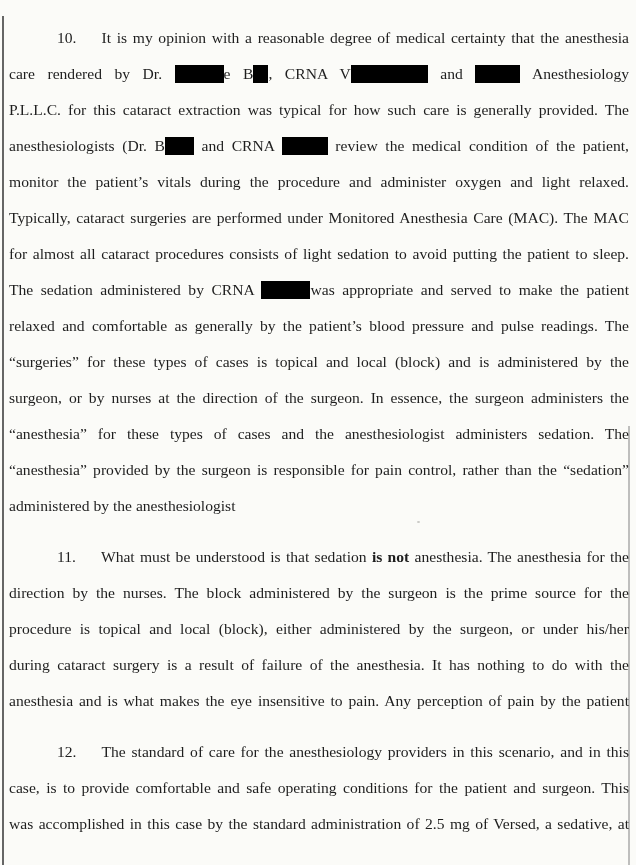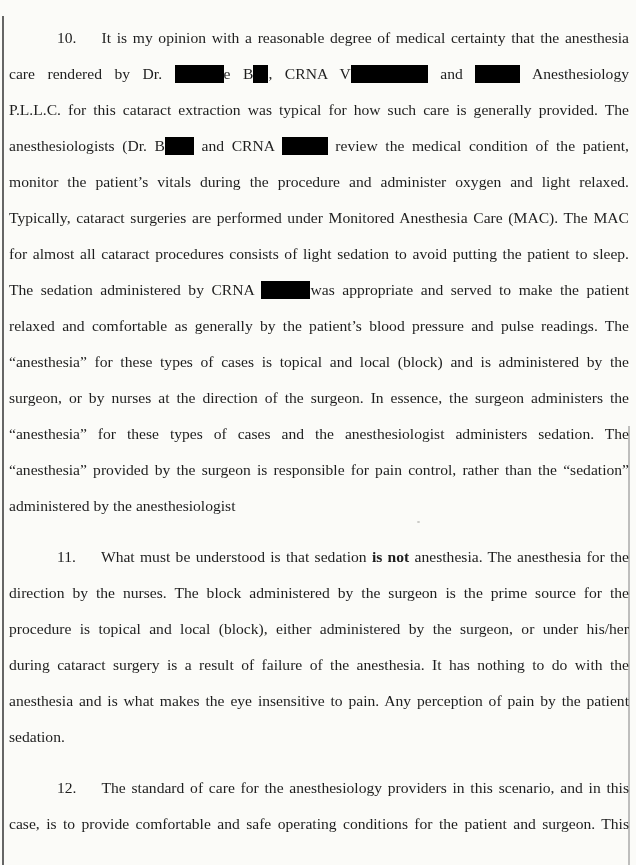--- a/index.html
+++ b/index.html
@@ -96,32 +96,32 @@
       <div class="para">
         <div class="line"><span class="indent"></span><span>10.</span><span class="numgap"></span>It is my opinion with a reasonable degree of medical certainty that the anesthesia</div>
         <div class="line">care rendered by Dr. <span class="redact" style="width: 49px; background: rgb(0, 0, 0);"></span>e B<span class="redact" style="width: 15px; background: rgb(0, 0, 0);"></span>, CRNA V<span class="redact" style="width: 77px; background: rgb(0, 0, 0);"></span> and <span class="redact" style="width: 45px; background: rgb(0, 0, 0);"></span> Anesthesiology</div>
         <div class="line">P.L.L.C. for this cataract extraction was typical for how such care is generally provided.  The</div>
         <div class="line">anesthesiologists (Dr. B<span class="redact" style="width: 29px; background: rgb(0, 0, 0);"></span> and CRNA <span class="redact" style="width: 46px; background: rgb(0, 0, 0);"></span> review the medical condition of the patient,</div>
         <div class="line">monitor the patient’s vitals during the procedure and administer oxygen and light relaxed.</div>
         <div class="line">Typically, cataract surgeries are performed under Monitored Anesthesia Care (MAC).  The MAC</div>
         <div class="line">for almost all cataract procedures consists of light sedation to avoid putting the patient to sleep.</div>
         <div class="line">The sedation administered by CRNA <span class="redact" style="width: 49px; background: rgb(0, 0, 0);"></span>was appropriate and served to make the patient</div>
         <div class="line">relaxed and comfortable as generally by the patient’s blood pressure and pulse readings.  The</div>
-        <div class="line">“anesthesia” for these types of cases is topical and local (block) and is administered by the</div>
+        <div class="line">“surgeries” for these types of cases is topical and local (block) and is administered by the</div>
         <div class="line">surgeon, or by nurses at the direction of the surgeon.  In essence, the surgeon administers the</div>
         <div class="line">“anesthesia” for these types of cases and the anesthesiologist administers sedation.   The</div>
         <div class="line">“anesthesia” provided by the surgeon is responsible for pain control, rather than the “sedation”</div>
         <div class="line lastline">administered by the anesthesiologist</div>
       </div>
       <div class="para">
         <div class="line"><span class="indent"></span><span>11.</span><span class="numgap"></span>What must be understood is that sedation <strong>is not</strong> anesthesia.  The anesthesia for the</div>
         <div class="line">direction by the nurses.  The block administered by the surgeon is the prime source for the</div>
         <div class="line">procedure is topical and local (block), either administered by the surgeon, or under his/her</div>
         <div class="line">during cataract surgery is a result of failure of the anesthesia.  It has nothing to do with the</div>
         <div class="line">anesthesia and is what makes the eye insensitive to pain.  Any perception of pain by the patient</div>
-        <div class="line lastline">sedation.</div>
       </div>
       <div class="para">
         <div class="line"><span class="indent"></span><span>12.</span><span class="numgap"></span>The standard of care for the anesthesiology providers in this scenario, and in this</div>
         <div class="line">case, is to provide comfortable and safe operating conditions for the patient and surgeon.  This</div>
+        <div class="line">was accomplished in this case by the standard administration of 2.5 mg of Versed, a sedative, at</div>
       </div>
     </div>
 </div>
 
 </body></html>

